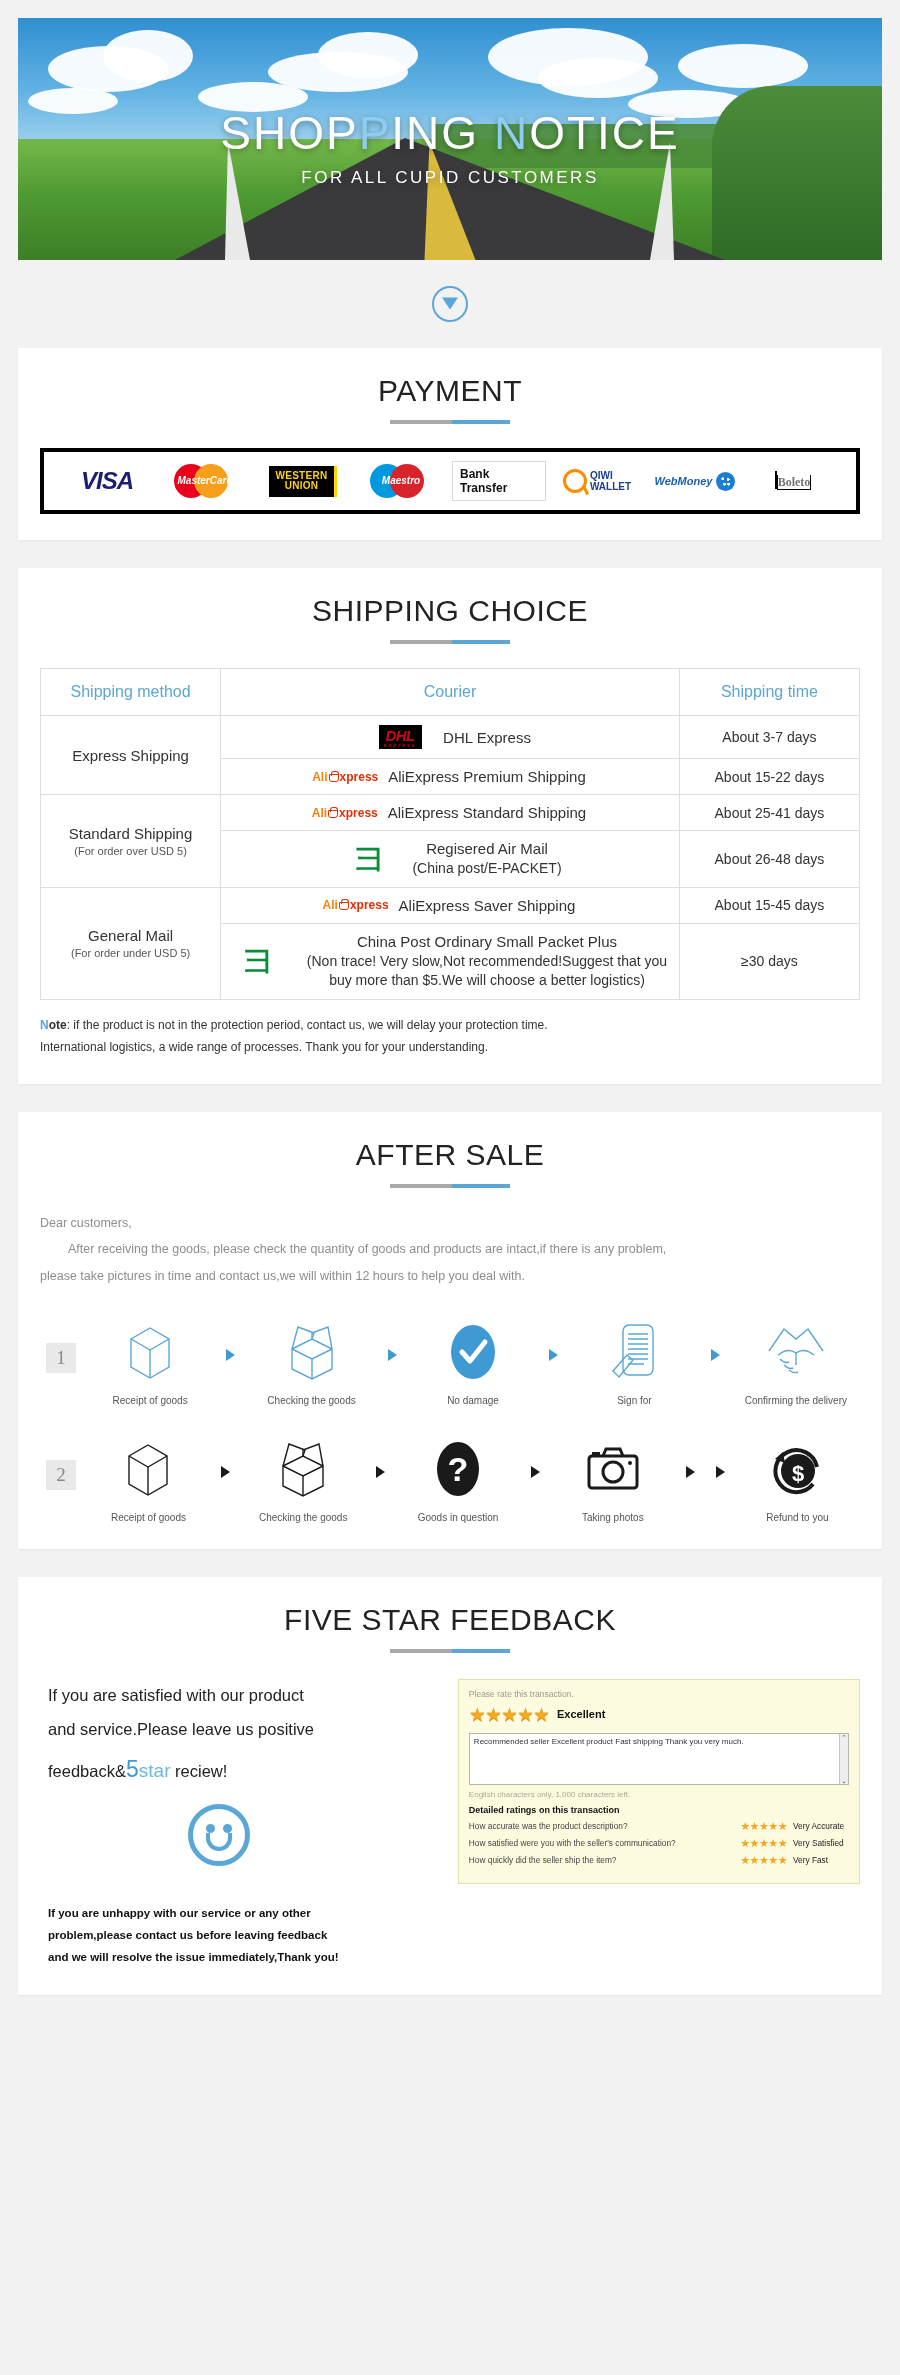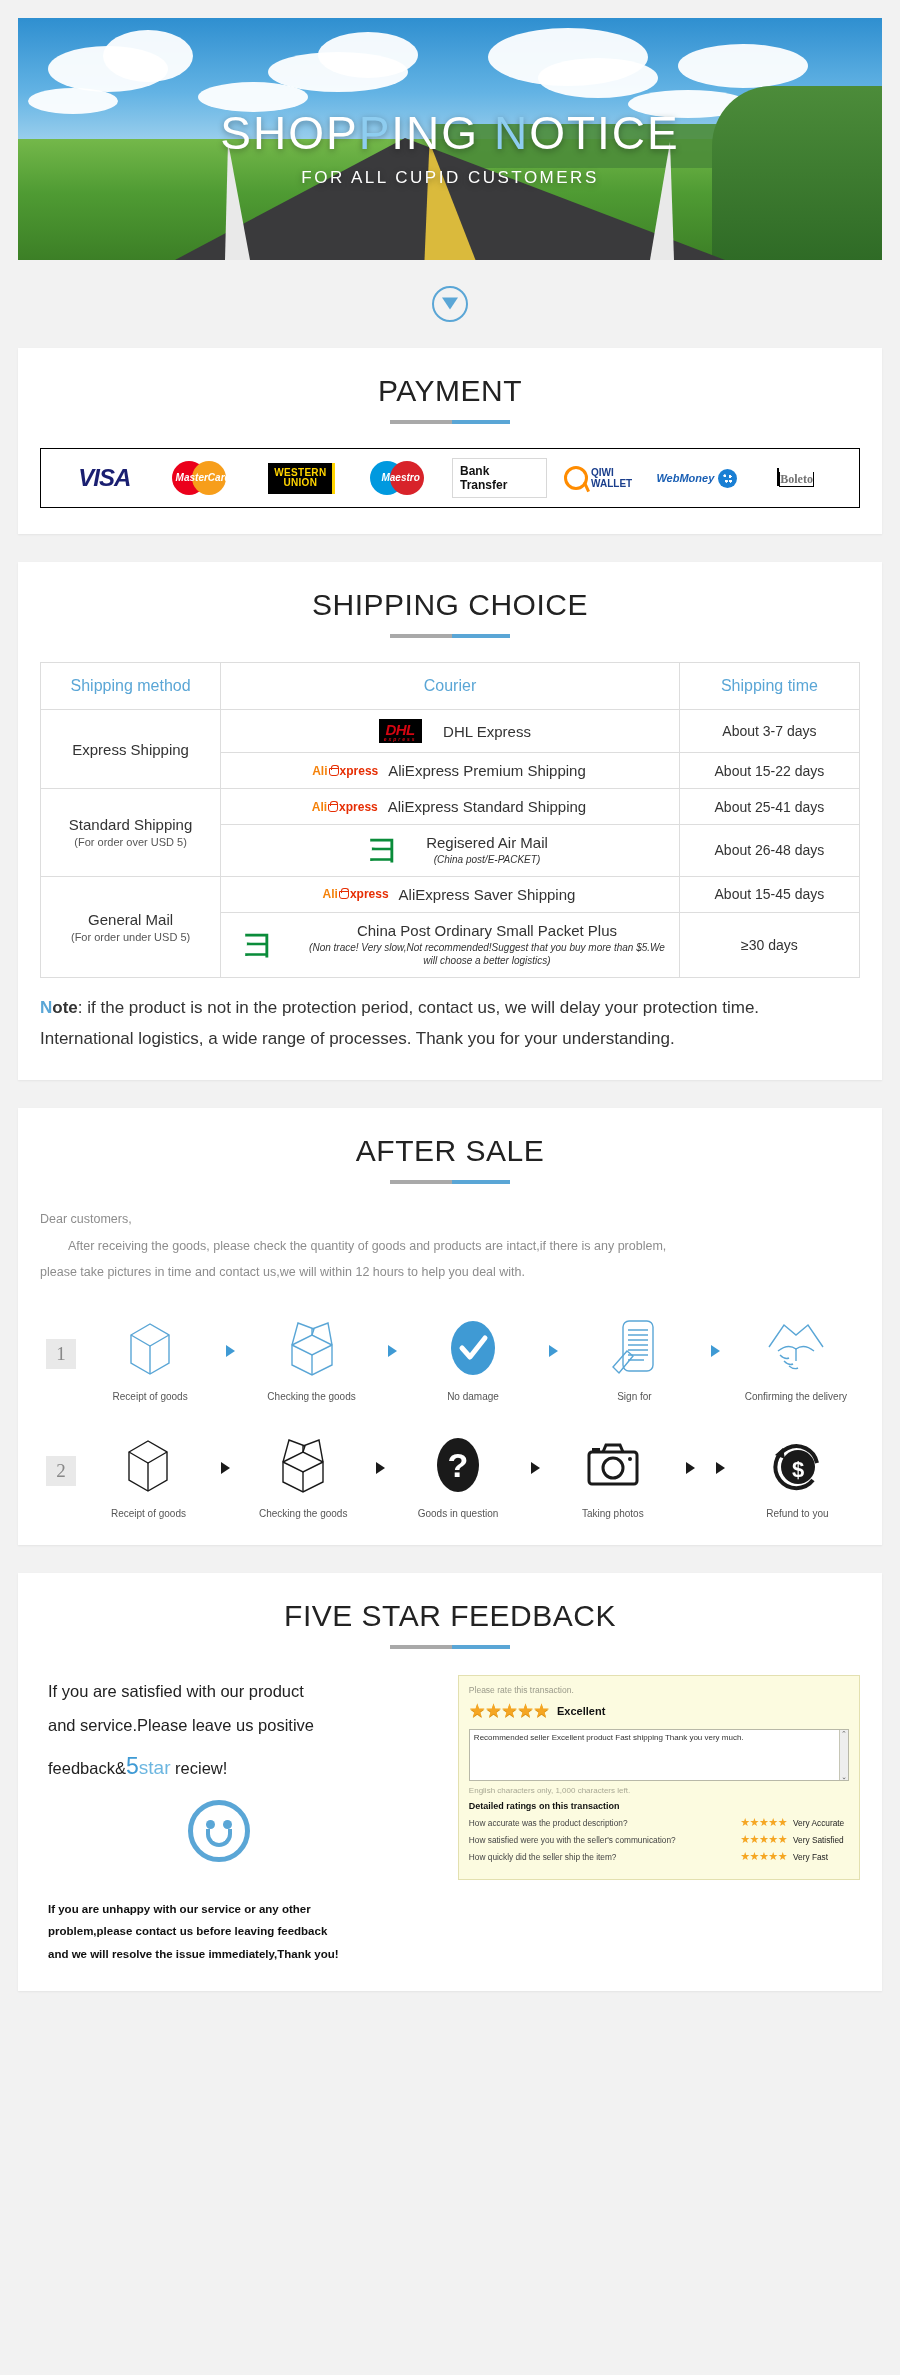--- a/index.html
+++ b/index.html
@@ -100,21 +100,21 @@
     letter-spacing: .5px;
     font-family: "Liberation Sans Narrow", "Liberation Sans", sans-serif;
   }
   .sec-rule { width: 120px; height: 4px; margin: 12px auto 0 auto; display: flex; }
   .sec-rule i { display: block; height: 100%; }
   .sec-rule i:first-child { width: 52%; background: #a9a9a9; }
   .sec-rule i:last-child  { width: 48%; background: #5aa6d6; }
 
   
   .pay-bar {
-    margin-top: 24px; border: 1px solid #000000; padding: 10px 16px;
+    margin-top: 24px; border: 4px solid #000000; padding: 10px 16px;
     display: flex; align-items: flex-end; justify-content: space-between; gap: 4px;
   }
   .pay-logo { height: 38px; display: flex; align-items: center; justify-content: center; flex: 1; }
   .l-visa { font: italic 900 24px "Liberation Sans", sans-serif; color: #1a1f71; letter-spacing: -1px; }
   .l-mc { position: relative; width: 62px; height: 34px; }
   .l-mc .c1, .l-mc .c2 { position: absolute; top: 0; width: 34px; height: 34px; border-radius: 50%; }
   .l-mc .c1 { left: 0; background: #eb001b; }
   .l-mc .c2 { left: 20px; background: #f79e1b; }
   .l-mc span {
     position: absolute; left: 0; right: 0; top: 11px; text-align: center; z-index: 3;
@@ -181,39 +181,39 @@
   }
   .ship-table th { color: #5aa6d6; font-weight: 400; font-size: 16px; padding: 14px 6px; }
   .col-method { width: 22%; }
   .col-courier { width: 56%; }
   .col-time { width: 22%; border-radius: 6px; }
   .method-name { font-size: 15px; }
   .method-sub { font-size: 11px; color: #555; margin-top: 3px; }
   .courier-cell { display: flex; align-items: center; justify-content: center; gap: 12px; }
   .courier-cell .logo { width: 62px; flex: none; display: flex; justify-content: center; }
   .courier-cell .cname { font-size: 15px; text-align: center; }
-  .courier-cell .cname .sub { display: block; font-size: 10px; line-height: 1.35; color: #333; margin-top: 2px; font-style: italic; }
+  .courier-cell .cname .sub { display: block; font-size: 14px; line-height: 1.35; color: #333; margin-top: 2px; }
   .logo-dhl {
     background: #000000; color: #d40511; font: italic 900 15px "Liberation Sans", sans-serif;
     padding: 3px 5px 1px 5px; letter-spacing: -.5px; line-height: 1;
   }
   .logo-dhl small { display: block; font-size: 5px; letter-spacing: 2px; text-align: center; }
   .logo-ali { font: 700 12px "Liberation Sans", sans-serif; color: #e62e04; white-space: nowrap; }
   .logo-ali .a { color: #f5820b; }
   .logo-ali .cart {
     display: inline-block; width: 10px; height: 8px; border: 1.6px solid #e62e04;
     border-radius: 0 0 3px 3px; position: relative; margin: 0 1px; vertical-align: -1px;
   }
   .logo-ali .cart::before {
     content: ""; position: absolute; left: 1px; top: -4px; width: 6px; height: 4px;
     border: 1.5px solid #e62e04; border-bottom: none; border-radius: 3px 3px 0 0;
   }
   .logo-cpost { color: #0a8c3a; font-size: 26px; line-height: 1; font-weight: 700; }
   .note {
-    margin-top: 14px; font-size: 17px; line-height: 1.85; color: #333;
+    margin-top: 14px; font-size: 12px; line-height: 1.85; color: #333;
   }
   .note b { font-weight: 700; }
   .note .n { color: #5aa6d6; font-weight: 700; }
 
   
   .aftersale-text { margin-top: 22px; font-size: 12.5px; color: #8d8d8d; line-height: 2.1; }
   .aftersale-text .indent { display: block; text-indent: 28px; }
   .flow {
     display: flex; align-items: flex-start; margin-top: 26px; padding-left: 6px;
   }

